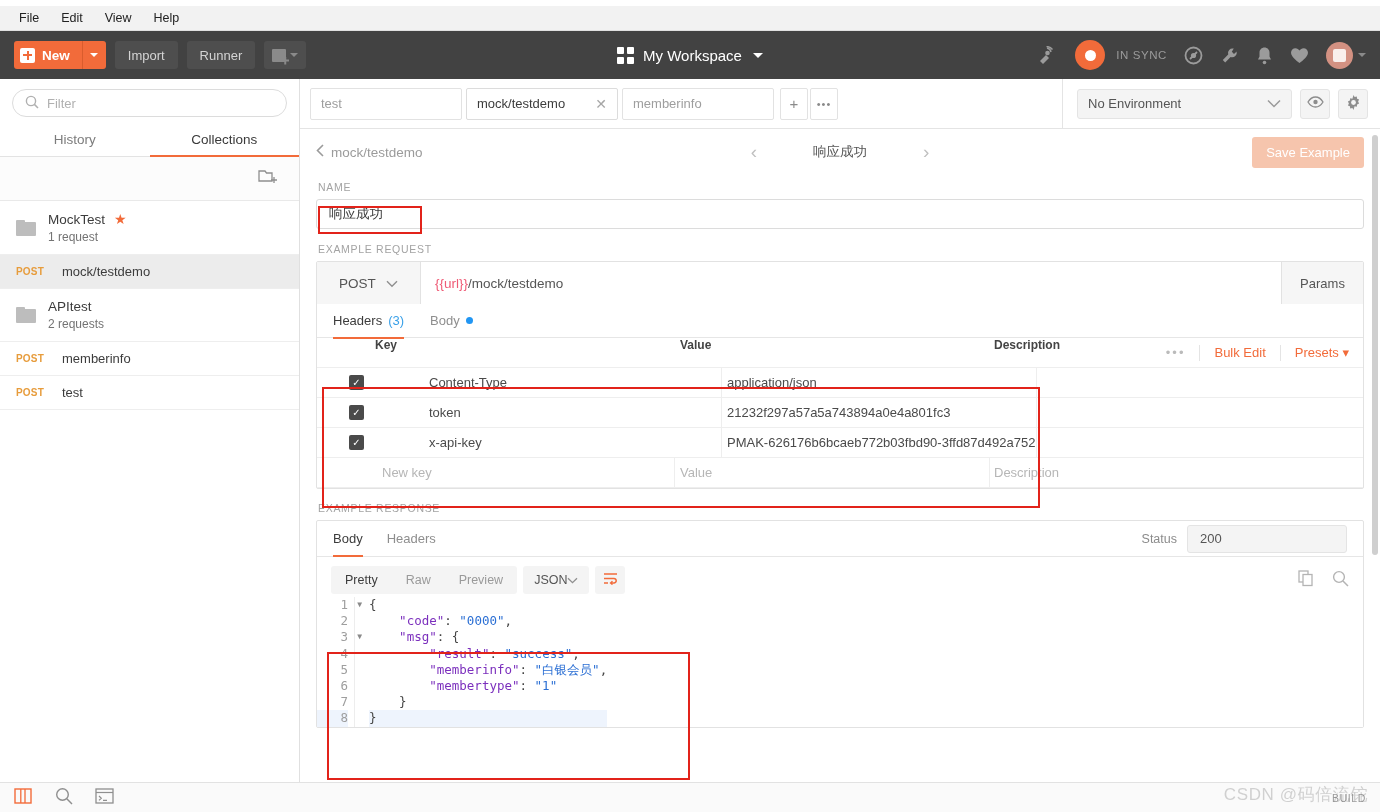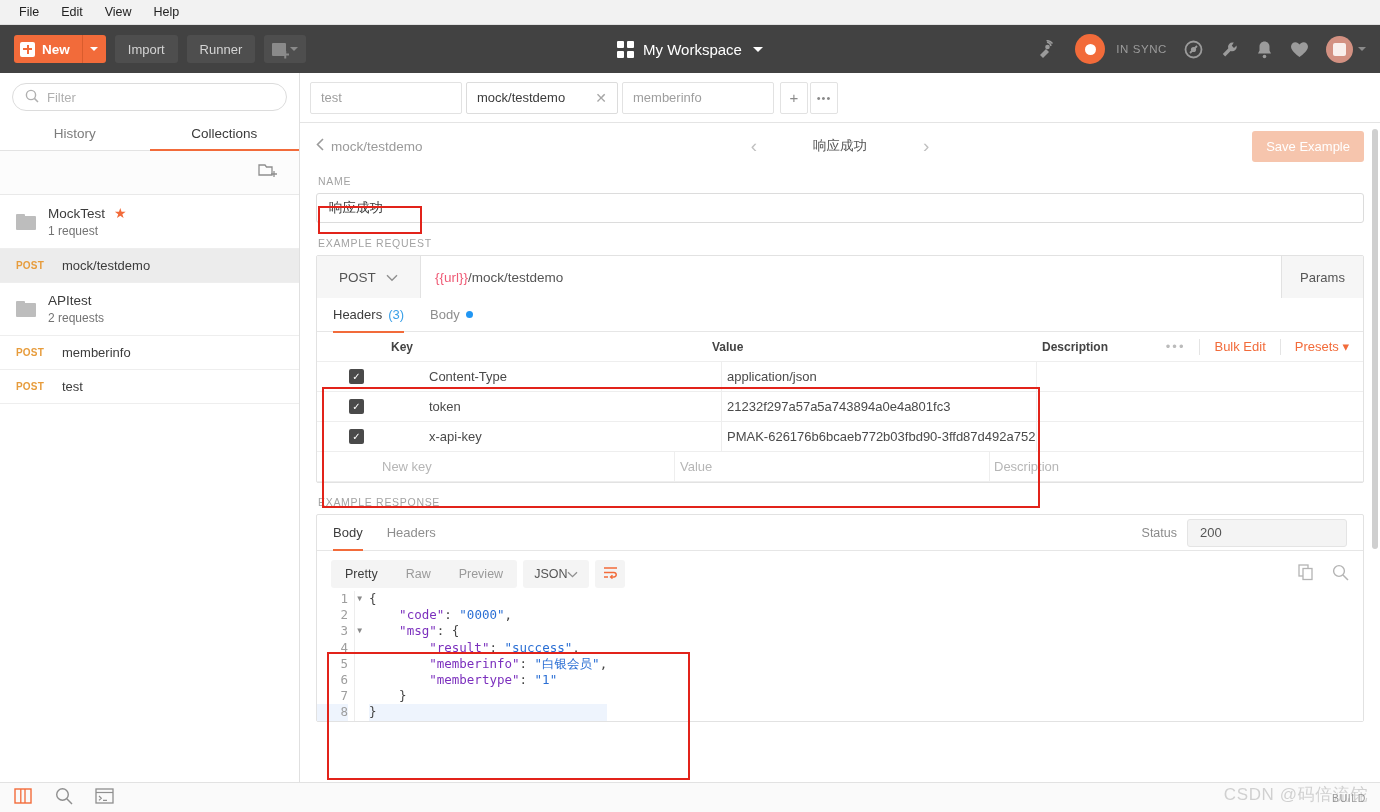--- a/index.html
+++ b/index.html
@@ -8,21 +8,21 @@
     width:1380px; height:812px;
     font-family:"Liberation Sans", sans-serif;
     font-size:13px; color:#333;
     background:#fff; overflow:hidden;
     position:relative;
   }
 
   
   .menubar {
     height:25px; background:#f2f2f2; display:flex; align-items:center;
-    padding-left:8px; border-bottom:1px solid #e0e0e0;
+    padding-left:8px; border-bottom:1px solid #e0e0e0;margin-top:6px;
   }
   .menubar .mi { font-size:12.5px; color:#222; padding:0 11px; line-height:25px; }
 
   
   .header {
     height:48px; background:#424242; display:flex; align-items:center;
     padding:0 14px; position:relative;
   }
   .btn-new {
     display:flex; align-items:center; height:28px; background:#f26b3a;
@@ -126,21 +126,21 @@
   .var { color:#ef5b76; }
   .paramsbox { width:82px; border-left:1px solid #e2e2e2; background:#f6f6f6; display:flex; align-items:center; justify-content:center; font-size:13px; color:#555; }
 
   .subtabs { display:flex; align-items:center; gap:26px; padding:0 16px; border-bottom:1px solid #e6e6e6; height:34px; }
   .stab { font-size:13px; color:#8e8e8e; height:34px; display:flex; align-items:center; gap:6px; position:relative; }
   .stab.active { color:#3c3c3c; }
   .stab.active:after { content:""; position:absolute; left:0; right:0; bottom:-1px; height:2px; background:#f26b3a; }
   .cnt { color:#3aa0e8; }
   .bluedot { width:7px; height:7px; border-radius:50%; background:#2196f3; display:inline-block; }
 
-  .hdr-toolbar { display:flex; align-items:center; height:30px; border-bottom:1px solid #eee; font-size:12px;gap:16px; }
+  .hdr-toolbar { display:flex; height:30px; border-bottom:1px solid #eee; font-size:12px; }
   .hc-check { width:40px; }
   .hc-key { width:318px; font-weight:bold; color:#444; padding-left:18px; }
   .hc-val { width:315px; font-weight:bold; color:#444; padding-left:5px; }
   .hc-desc { flex:1; font-weight:bold; color:#444; padding-left:4px; }
   .tb-actions { display:flex; align-items:center; gap:14px; padding-right:14px; color:#f26b3a; font-size:13px; }
   .tb-actions .dots { color:#bbb; letter-spacing:2px; }
   .vsep { width:1px; height:16px; background:#e4e4e4; }
 
   .hrow { display:flex; align-items:center; height:30px; border-bottom:1px solid #eee; font-size:13px; color:#4a4a4a; }
   .hrow.ghost { color:#b6b6b6; }
@@ -352,20 +352,46 @@
         <span class="x">✕</span>
       </div>
       <div class="rtab">
         <span>memberinfo</span>
       </div>
       <div class="tbtn">+</div>
       <div class="tbtn" style="font-size:11px;letter-spacing:1px;">
           <span>•••</span>
         </div>
 
+      <div class="envzone">
+        <div class="envsel">
+          <span>No Environment</span>
+          <span class="cv">
+            <svg width="14" height="9" viewBox="0 0 14 9">
+                <path d="M1 1.5L7 7.5L13 1.5" stroke="#9a9a9a" stroke-width="1.5" fill="none"></path>
+              </svg>
+          </span>
+        </div>
+        <div class="envbtn">
+          <span>
+            <svg width="17" height="12" viewBox="0 0 17 12">
+                <path d="M8.5 1C4 1 1 6 1 6s3 5 7.5 5S16 6 16 6 13 1 8.5 1z" stroke="#8d8d8d" stroke-width="1.3" fill="none"></path>
+                <circle cx="8.5" cy="6" r="2.2" fill="#8d8d8d"></circle>
+              </svg>
+          </span>
+        </div>
+        <div class="envbtn">
+          <span>
+            <svg width="17" height="17" viewBox="0 0 17 17">
+                <path d="M8.5 1l1.1 1.9 2.2-.4.3 2.2 2 .9-1 2 1 2-2 .9-.3 2.2-2.2-.4L8.5 16l-1.1-1.9-2.2.4-.3-2.2-2-.9 1-2-1-2 2-.9.3-2.2 2.2.4z" fill="#8d8d8d"></path>
+                <circle cx="8.5" cy="8.5" r="2.4" fill="#f4f4f4"></circle>
+              </svg>
+          </span>
+        </div>
+      </div>
     </div>
 
     <div class="body-scroll">
 
       <div class="exnav">
         <div class="backlink">
           <span>
             <svg width="8" height="13" viewBox="0 0 8 13">
                 <path d="M7 1L1.5 6.5L7 12" stroke="#9b9b9b" stroke-width="1.6" fill="none"></path>
               </svg>

